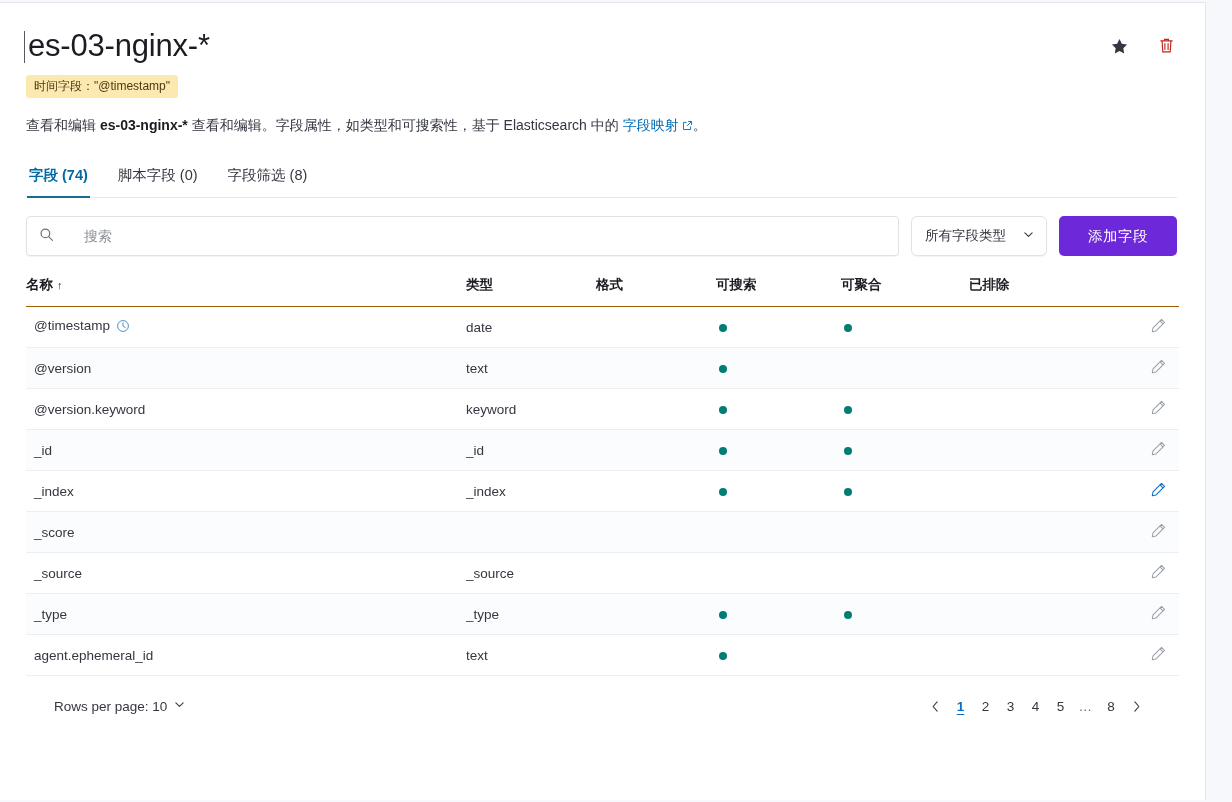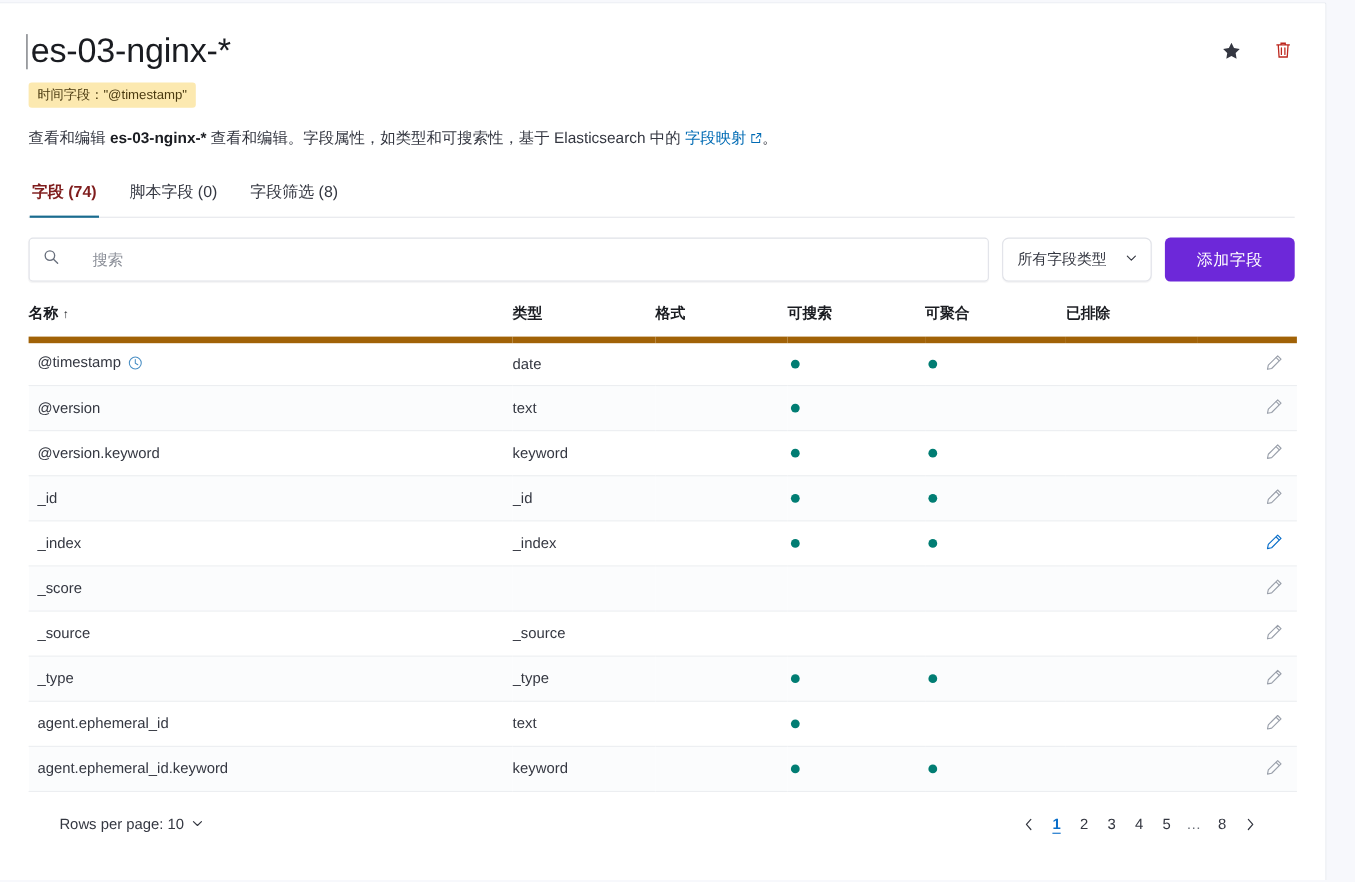--- a/index.html
+++ b/index.html
@@ -80,21 +80,21 @@
   .tab {
     font-size: 14.5px;
     line-height: 20px;
     color: #343741;
     padding: 6px 2px 11px 2px;
     cursor: pointer;
     border-bottom: 2px solid transparent;
     margin-bottom: -1px;
     white-space: nowrap;
   }
-  .tab.active { color: #7f1d1d; font-weight: 600; border-bottom-color: #1a6c8f; }
+  .tab.active { color: #0369a1; font-weight: 600; border-bottom-color: #1a6c8f; }
 
   
   .controls {
     display: flex;
     align-items: center;
     gap: 12px;
     padding: 18px 28px 0 26px;
   }
   .search-box {
     flex: 1 1 auto;
@@ -147,21 +147,21 @@
 
   
   .tbl-wrap { padding: 16px 28px 0 26px; }
   table { width: 100%; border-collapse: collapse; table-layout: fixed; }
   thead th {
     text-align: left;
     font-size: 13.5px;
     font-weight: 700;
     color: #1a1c21;
     padding: 4px 0 12px 0;
-    border-bottom: 6px solid #a16207;
+    border-bottom: 1px solid #a16207;
     white-space: nowrap;
     margin-top: 32px;
   }
   thead th .sort { font-size: 11px; color: #1a1c21; margin-left: 4px; }
   tbody td {
     font-size: 13.5px;
     color: #343741;
     padding: 0;
     height: 41px;
     border-bottom: 1px solid #eceef1;
@@ -393,32 +393,20 @@
                   <path d="M12.2 2.6l3.2 3.2-9 9-4 .8.8-4z" stroke-linejoin="round"></path>
                   <path d="M10.6 4.2l3.2 3.2"></path>
                 </svg></span></td>
   </tr>
   <tr>
     <td class="col-name">agent.ephemeral_id</td>
     <td class="col-type">text</td>
     <td class="col-format"></td>
     <td class="col-search"><span class="dot"></span></td>
     <td class="col-agg"></td>
-    <td class="col-excl"></td>
-    <td class="col-edit"><span class="pencil"><svg width="17" height="17" viewBox="0 0 18 18" fill="none" stroke="#9aa0ab" stroke-width="1.1">
-                  <path d="M12.2 2.6l3.2 3.2-9 9-4 .8.8-4z" stroke-linejoin="round"></path>
-                  <path d="M10.6 4.2l3.2 3.2"></path>
-                </svg></span></td>
-  </tr>
-  <tr>
-    <td class="col-name">agent.ephemeral_id.keyword</td>
-    <td class="col-type">keyword</td>
-    <td class="col-format"></td>
-    <td class="col-search"><span class="dot"></span></td>
-    <td class="col-agg"><span class="dot"></span></td>
     <td class="col-excl"></td>
     <td class="col-edit"><span class="pencil"><svg width="17" height="17" viewBox="0 0 18 18" fill="none" stroke="#9aa0ab" stroke-width="1.1">
                   <path d="M12.2 2.6l3.2 3.2-9 9-4 .8.8-4z" stroke-linejoin="round"></path>
                   <path d="M10.6 4.2l3.2 3.2"></path>
                 </svg></span></td>
   </tr>
         </tbody>
     </table>
 
     <div class="tfoot">

